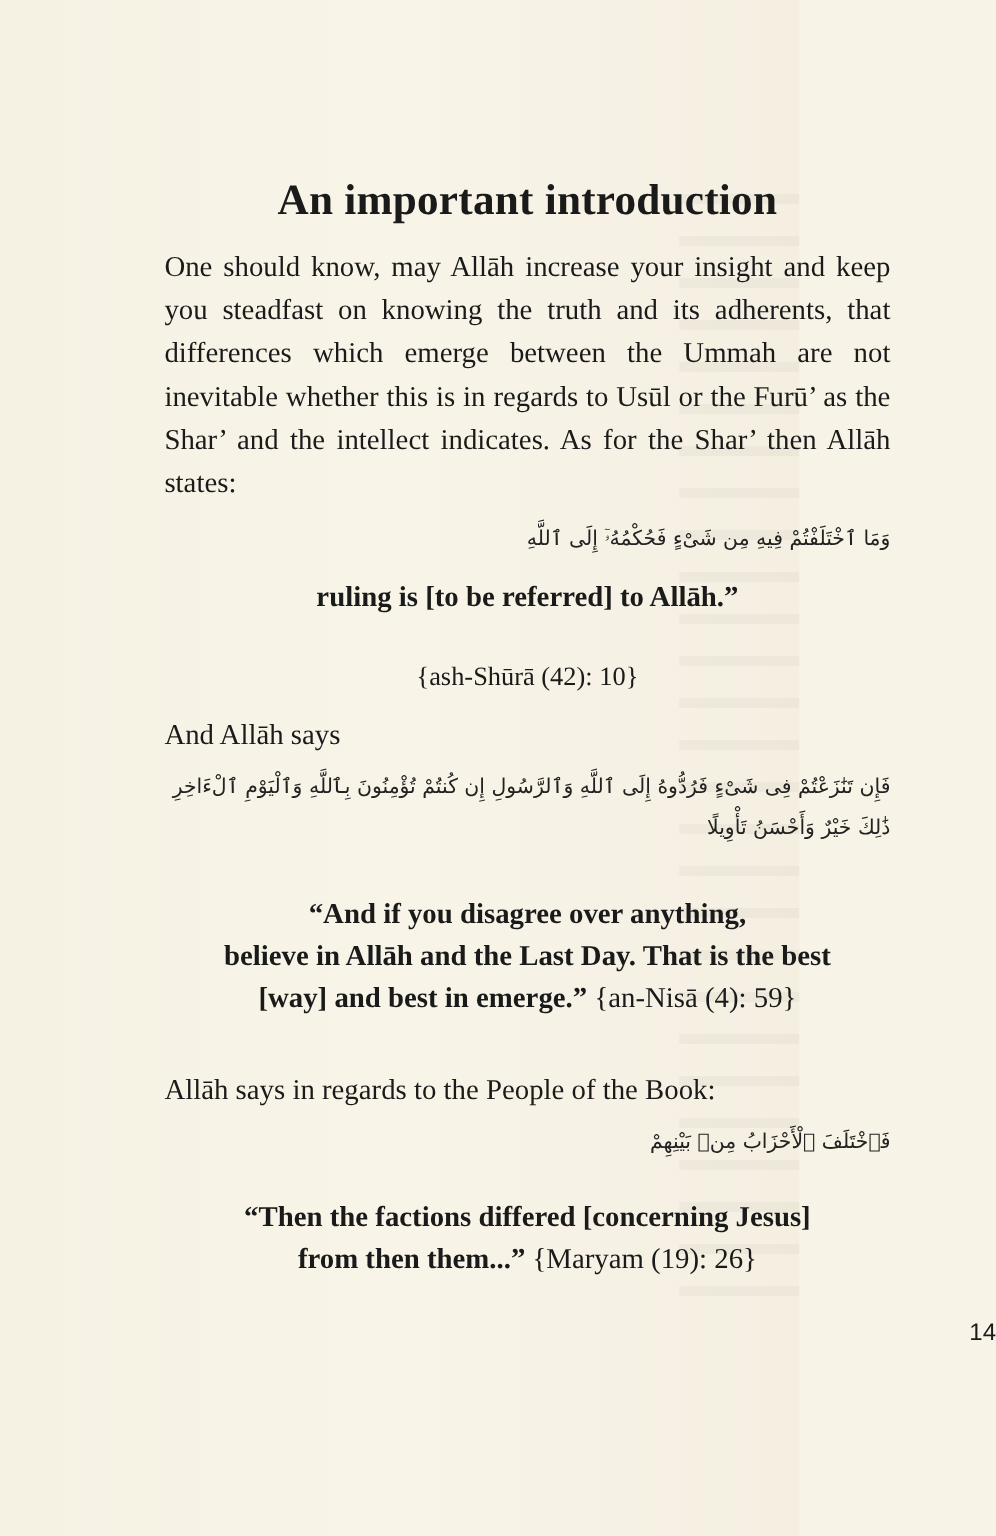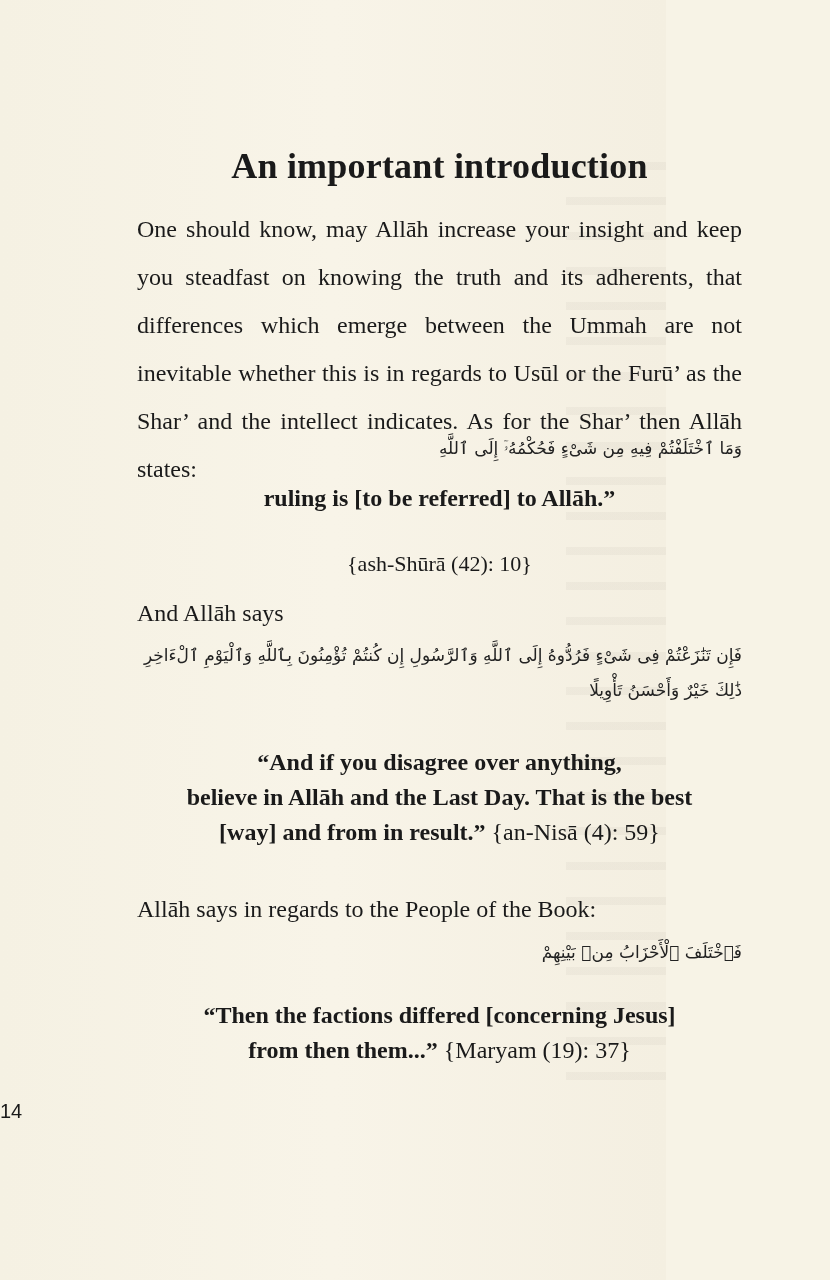--- a/index.html
+++ b/index.html
@@ -11,38 +11,38 @@
     position: relative;
   }
   .page { position: absolute; left: 0; top: 0; width: 666px; height: 1280px;
     background: linear-gradient(90deg, #f5f1e3 0%, #f8f4e8 50%, #f4efe1 100%); }
   .bleed { position: absolute; right: 0; top: 140px; width: 100px; height: 950px;
     background: repeating-linear-gradient(180deg, rgba(0,0,0,0.0) 0 22px, rgba(120,110,100,0.06) 22px 30px, rgba(0,0,0,0) 30px 35px); }
   .content { position: absolute; left: 137px; width: 605px; top: 0; }
   .title { position: absolute; top: 145px; left: 0; width: 605px; text-align: center;
     font-weight: bold; font-size: 36px; letter-spacing: 0.2px; }
   .para { position: absolute; top: 205px; left: 0; width: 605px;
-    font-size: 24px; line-height: 48px; text-align: justify; }
+    font-size: 24px; line-height: 36px; text-align: justify; }
   .arabic { position: absolute; left: 0; width: 605px; text-align: right;
     font-family: "DejaVu Sans", sans-serif; direction: rtl; color: #222; }
   .ar1 { top: 438px; font-size: 17px; }
   .ar2 { top: 645px; font-size: 17px; }
   .ar3 { top: 680px; font-size: 17px; }
   .ar4 { top: 942px; font-size: 17px; }
   .quote { position: absolute; left: 0; width: 605px; text-align: center;
     font-weight: bold; font-size: 24px; line-height: 35px; }
   .q1 { top: 481px; }
   .ref { font-weight: normal; }
   .ref1 { position: absolute; top: 551px; left: 0; width: 605px; text-align: center; font-size: 22px; }
   .plain { position: absolute; left: 0; font-size: 24px; }
   .p2 { top: 600px; }
   .q2 { top: 745px; }
   .p3 { top: 896px; }
   .q3 { top: 998px; }
-  .pagenum { position: absolute; top: 1100px; left: 0; width: 830px; text-align: left;
+  .pagenum { position: absolute; top: 1100px; left: 0; width: 830px; text-align: right;
     font-family: "Liberation Sans", sans-serif; font-size: 20px; }
 </style>
 </head>
 <body>
 
 <div class="page">
   <div class="bleed"></div>
   <div class="content">
     <div class="title">An important introduction</div>
     <div class="para">One should know, may Allāh increase your insight and keep you steadfast on knowing the truth and its adherents, that differences which emerge between the Ummah are not inevitable whether this is in regards to Usūl or the Furū’ as the Shar’ and the intellect indicates. As for the Shar’ then Allāh states:</div>
@@ -53,25 +53,25 @@
     </div>
     <div class="ref1">{ash-Shūrā (42): 10}</div>
 
     <div class="plain p2">And Allāh says</div>
 
     <div class="arabic ar2">فَإِن تَنَٰزَعْتُمْ فِى شَىْءٍ فَرُدُّوهُ إِلَى ٱللَّهِ وَٱلرَّسُولِ إِن كُنتُمْ تُؤْمِنُونَ بِٱللَّهِ وَٱلْيَوْمِ ٱلْءَاخِرِ</div>
     <div class="arabic ar3">ذَٰلِكَ خَيْرٌ وَأَحْسَنُ تَأْوِيلًا</div>
     <div class="quote q2">
       <div>“And if you disagree over anything,</div>
       <div>believe in Allāh and the Last Day. That is the best</div>
-      <div><span>[way] and from in result.”</span> <span class="ref">{an-Nisā (4): 59}</span></div>
+      <div><span>[way] and best in emerge.”</span> <span class="ref">{an-Nisā (4): 59}</span></div>
     </div>
 
     <div class="plain p3">Allāh says in regards to the People of the Book:</div>
 
     <div class="arabic ar4">فَٱخْتَلَفَ ٱلْأَحْزَابُ مِنۢ بَيْنِهِمْ</div>
     <div class="quote q3">
       <div>“Then the factions differed [concerning Jesus]</div>
-      <div><span>from then them...”</span> <span class="ref">{Maryam (19): 37}</span></div>
+      <div><span>from then them...”</span> <span class="ref">{Maryam (19): 26}</span></div>
     </div>
   </div>
   <div class="pagenum">14</div>
 </div>
 
 </body></html>

